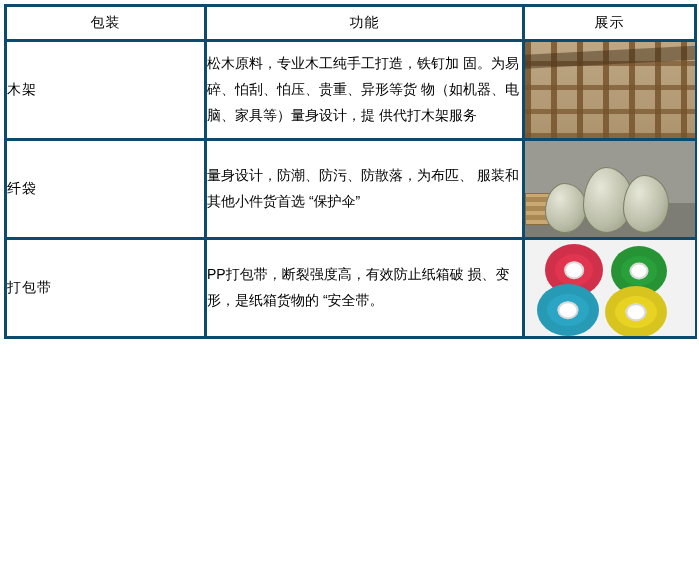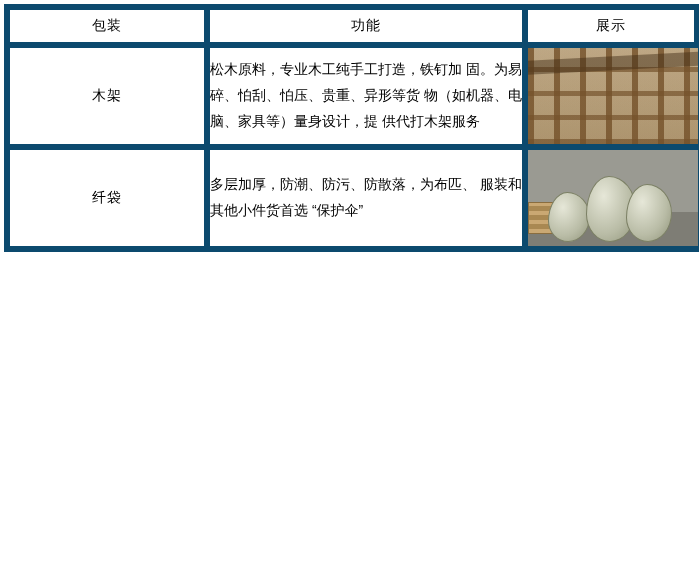--- a/index.html
+++ b/index.html
@@ -22,38 +22,37 @@
   }
   table.pack-table {
     border-collapse: collapse;
     table-layout: fixed;
     margin: 4px 0 0 4px;
     width: 690px;
     background: #ffffff;
   }
   table.pack-table th,
   table.pack-table td {
-    border: 6px solid #0c4a6e;
+    border: 3px solid #0c4a6e;
     padding: 0;
     vertical-align: middle;
   }
   col.c-pack { width: 200px; }
   col.c-func { width: 318px; }
   col.c-show { width: 172px; }
 
   thead th {
     height: 32px;
     font-size: 14px;
     font-weight: normal;
     text-align: center;
     letter-spacing: 1px;
   }
   tbody tr { height: 98px; }
   td.pack-cell {
-    text-align: center;
     font-size: 14px;
     letter-spacing: 1px;
     padding: 0 8px;
   }
   td.func-cell {
     font-size: 14px;
     line-height: 1.85;
     padding: 6px 10px 6px 10px;
     text-align: left;
   }
@@ -200,29 +199,49 @@
         <td class="pack-cell">木架</td>
         <td class="func-cell">松木原料，专业木工纯手工打造，铁钉加 固。为易碎、怕刮、怕压、贵重、异形等货 物（如机器、电脑、家具等）量身设计，提 供代打木架服务</td>
         <td class="show-cell">
           <div class="photo ph-wood"></div>
         </td>
       </tr>
 
 
       <tr>
         <td class="pack-cell">纤袋</td>
-        <td class="func-cell">多层加厚，防潮、防污、防散落，为布匹、 服装和其他小件货首选 “保护伞”</td>
+        <td class="func-cell">量身设计，防潮、防污、防散落，为布匹、 服装和其他小件货首选 “保护伞”</td>
         <td class="show-cell">
           <div class="photo ph-bags">
             <span class="floor"></span>
             <span class="pallet"></span>
             <span class="bag g3"></span>
             <span class="bag g1"></span>
             <span class="bag g2"></span>
           </div>
         </td>
       </tr>
 
+      <tr>
+        <td class="pack-cell">打包带</td>
+        <td class="func-cell">PP打包带，断裂强度高，有效防止纸箱破 损、变形，是纸箱货物的 “安全带。</td>
+        <td class="show-cell">
+          <div class="photo ph-strap">
+            <span class="coil r1">
+                <span class="hole"></span>
+              </span>
+            <span class="coil r2">
+                <span class="hole"></span>
+              </span>
+            <span class="coil r3">
+                <span class="hole"></span>
+              </span>
+            <span class="coil r4">
+                <span class="hole"></span>
+              </span>
+          </div>
+        </td>
+      </tr>
 
 
     </tbody>
   </table>
 </div>
 
 </body></html>

